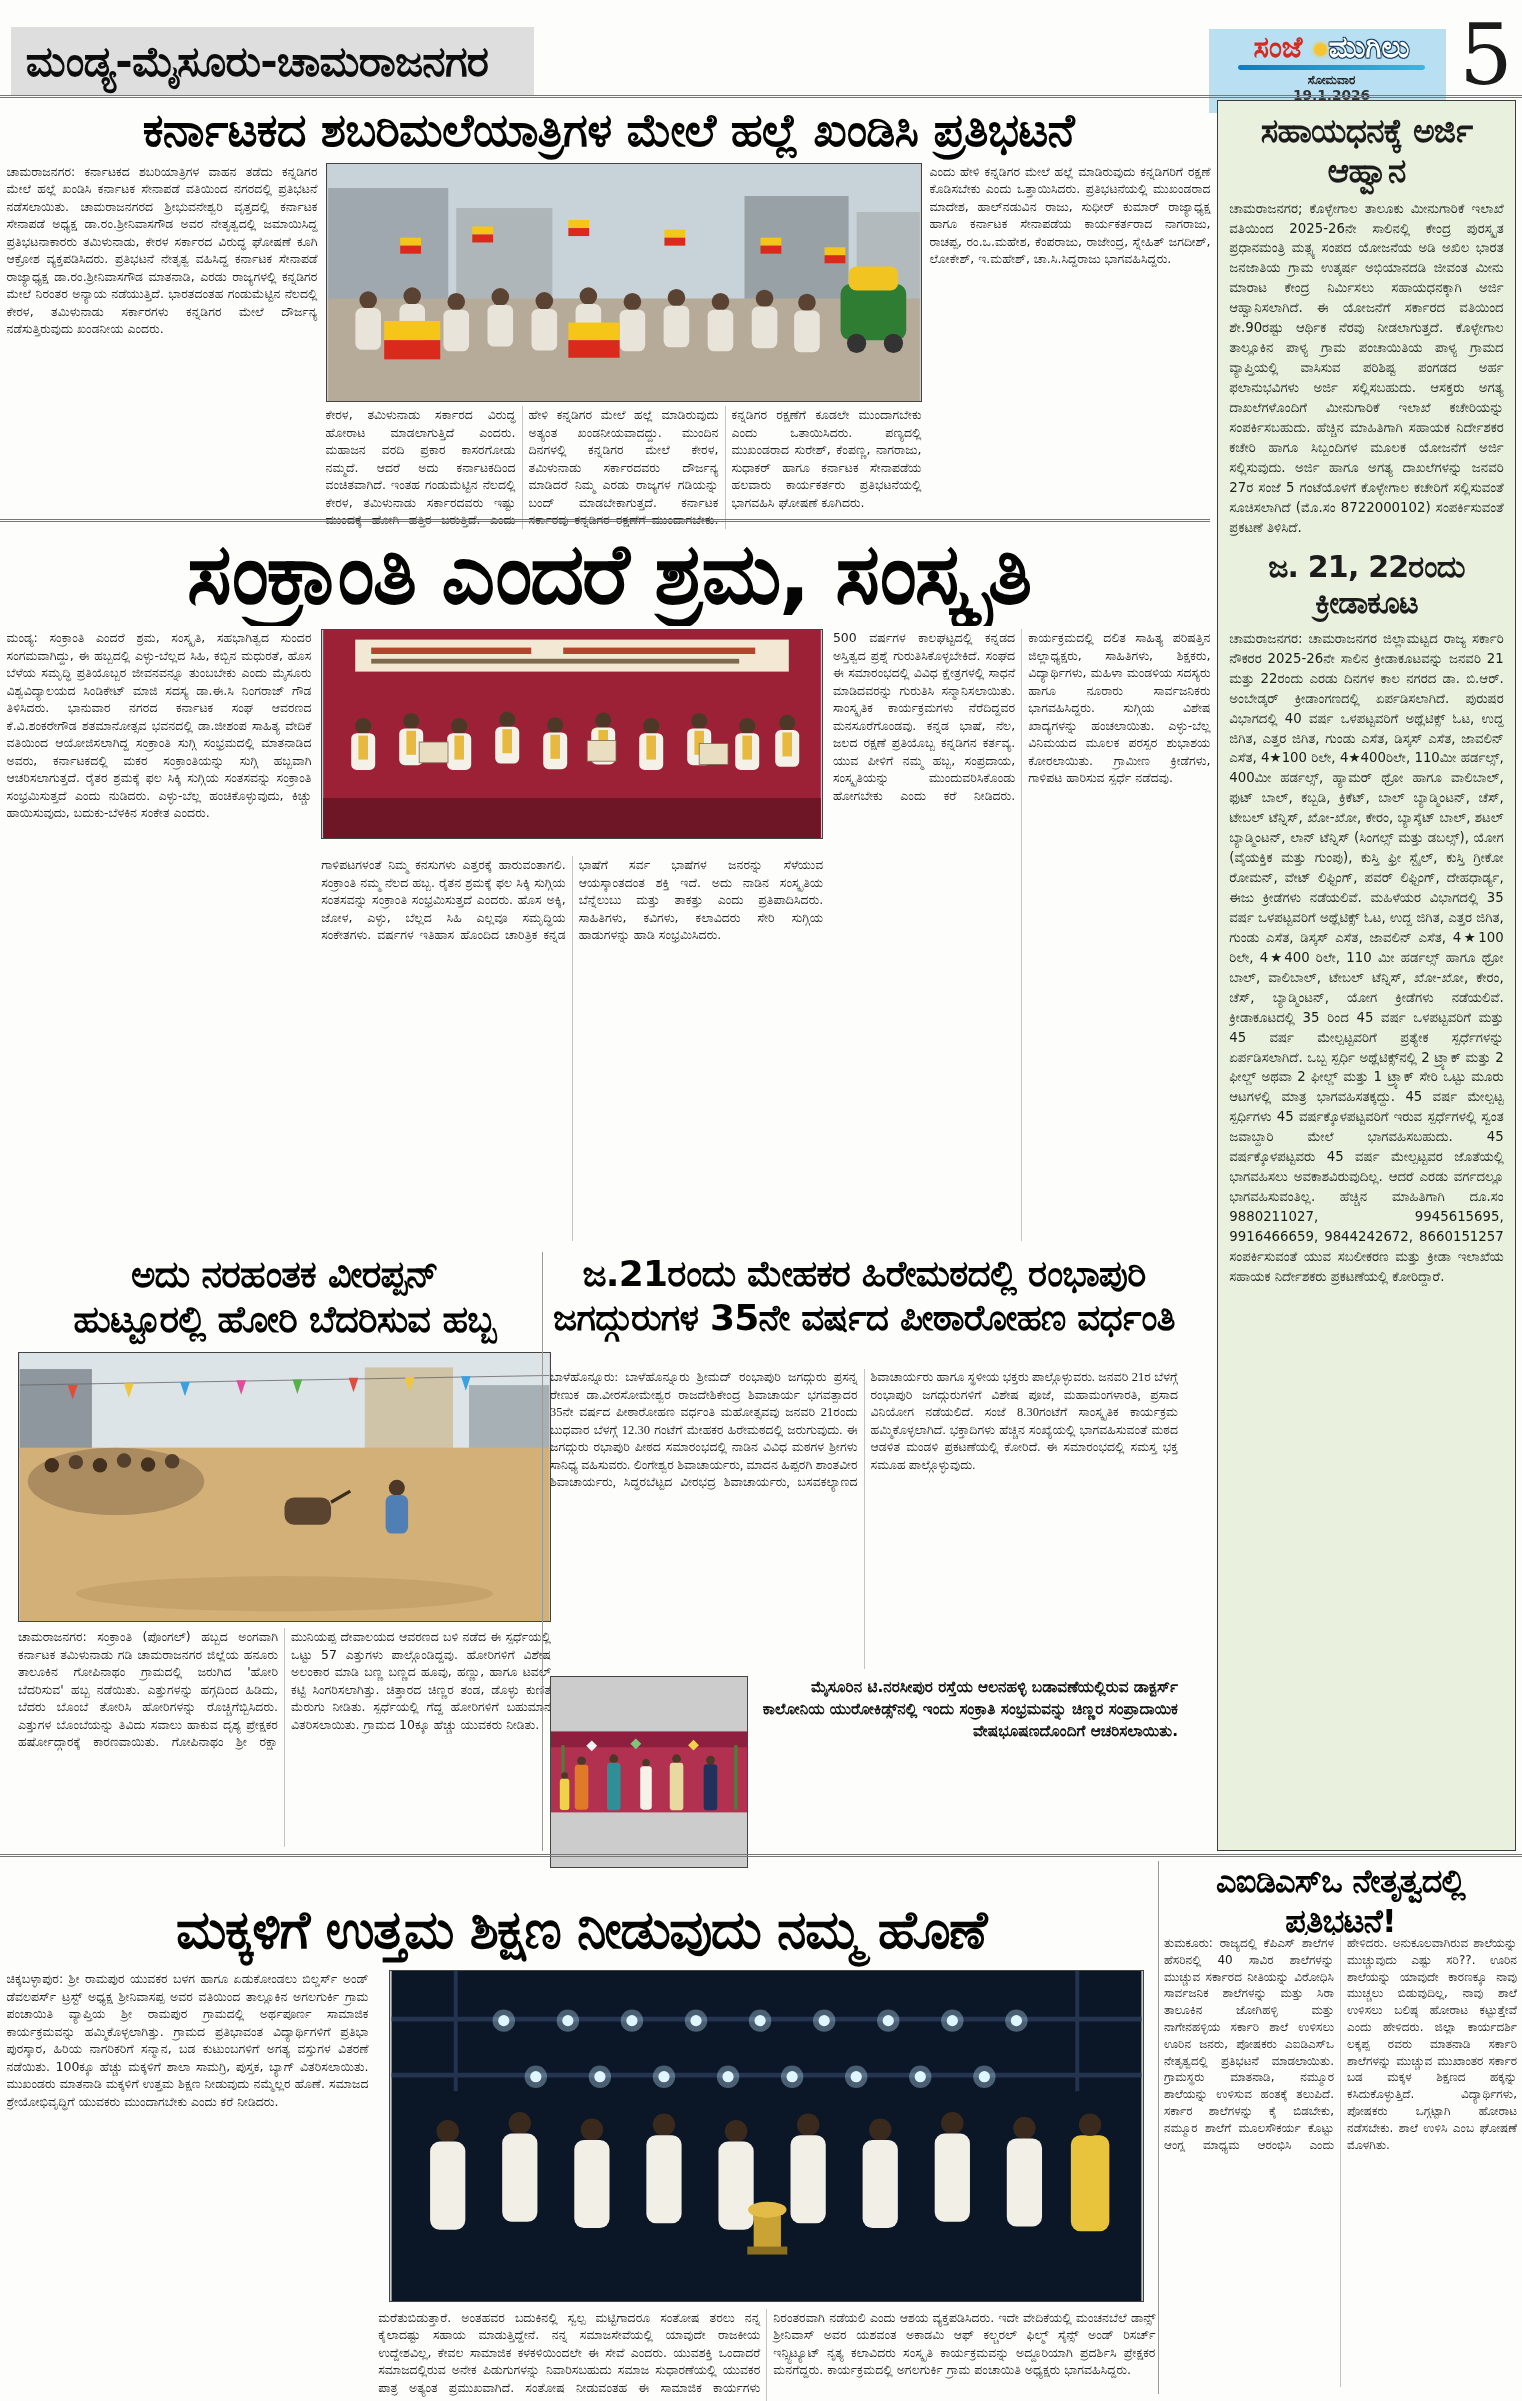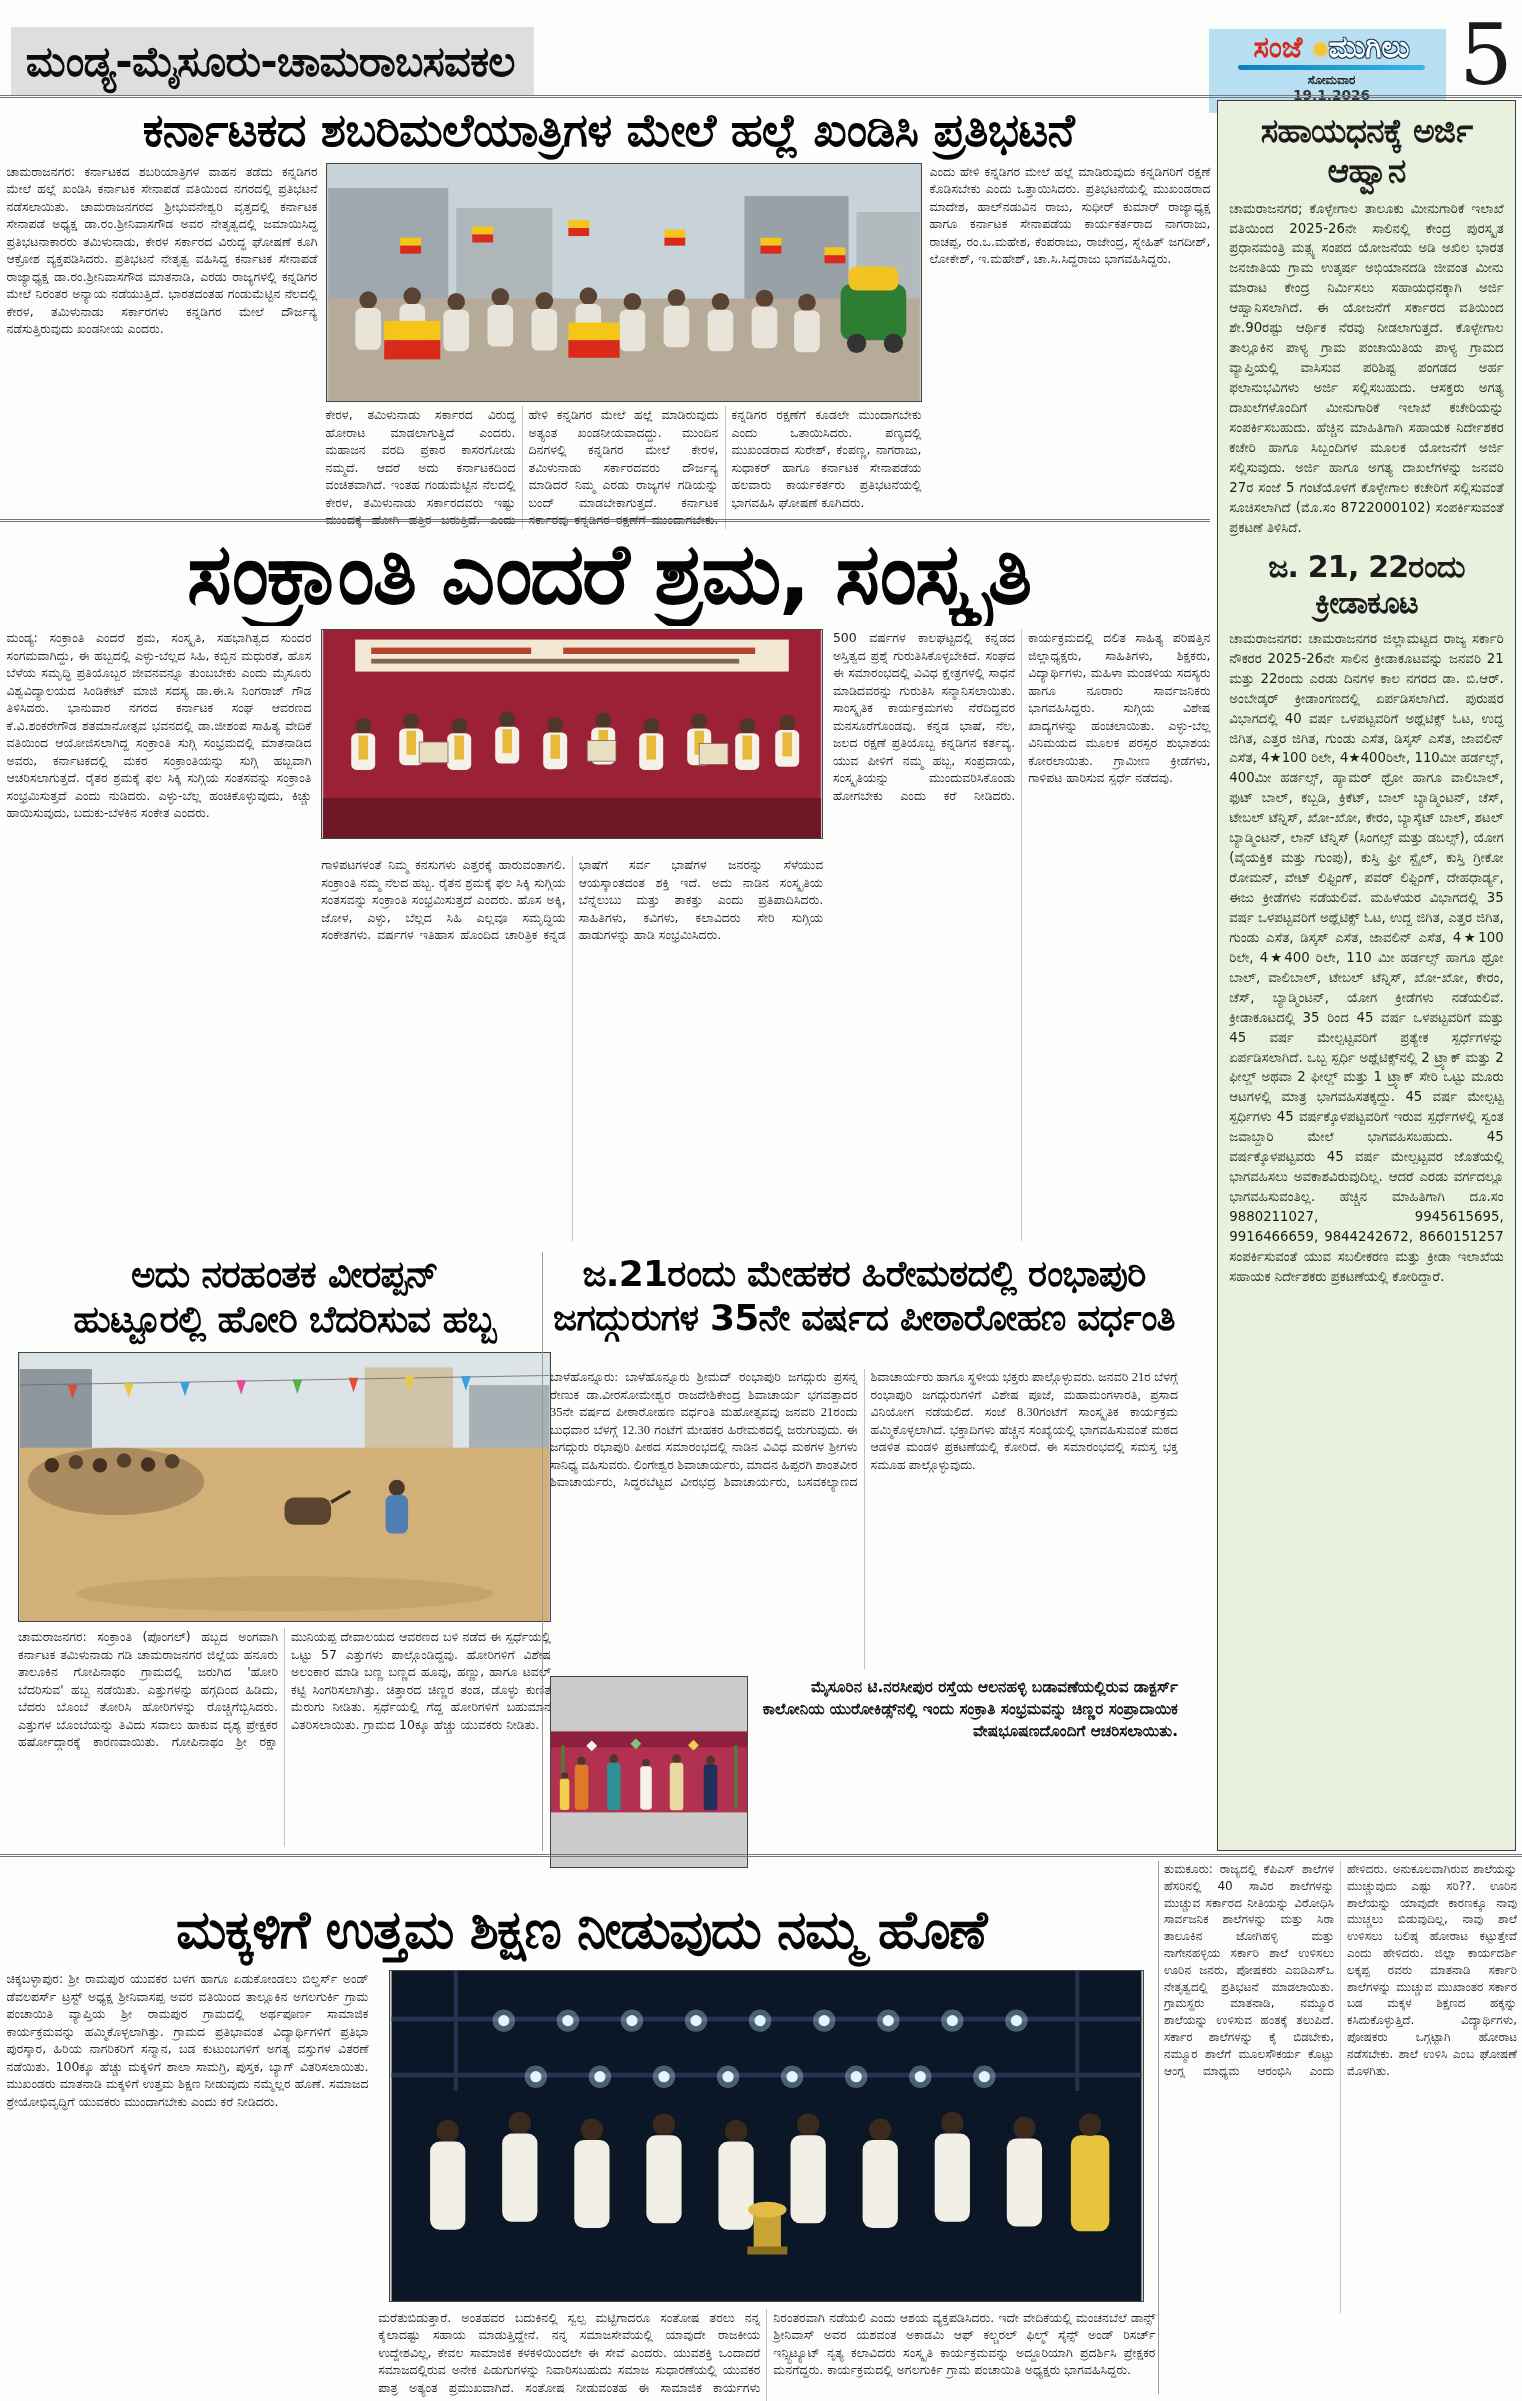--- a/index.html
+++ b/index.html
@@ -68,21 +68,21 @@
   .a6-body{height:452px;font-size:12px;}
   
   .photo{display:block;border:0.8px solid #444;box-sizing:border-box;background:#ccc;}
 </style>
 </head>
 <body>
 
 <div class="page">
 
   <header>
-    <div class="region-box">ಮಂಡ್ಯ-ಮೈಸೂರು-ಚಾಮರಾಬಸವಕಲ </div>
+    <div class="region-box">ಮಂಡ್ಯ-ಮೈಸೂರು-ಚಾಮರಾಜನಗರ </div>
     <div class="logo-box">
       <div class="logo-line">
         <span class="logo-red">ಸಂಜೆ </span><span class="logo-sun"></span><span class="logo-white">ಮುಗಿಲು </span>
       </div>
       <div class="logo-bar"></div>
       <div class="logo-day">ಸೋಮವಾರ </div>
       <div class="logo-date">19.1.2026 </div>
     </div>
     <div class="page-num">5 </div>
   </header>
@@ -337,20 +337,21 @@
         <div class="a5-below body-text cols-2">
           <span>ಮರೆತುಬಿಡುತ್ತಾರೆ. ಅಂತಹವರ ಬದುಕಿನಲ್ಲಿ ಸ್ವಲ್ಪ ಮಟ್ಟಿಗಾದರೂ ಸಂತೋಷ ತರಲು ನನ್ನ ಕೈಲಾದಷ್ಟು ಸಹಾಯ ಮಾಡುತ್ತಿದ್ದೇನೆ. ನನ್ನ ಸಮಾಜಸೇವೆಯಲ್ಲಿ ಯಾವುದೇ ರಾಜಕೀಯ ಉದ್ದೇಶವಿಲ್ಲ, ಕೇವಲ ಸಾಮಾಜಿಕ ಕಳಕಳಿಯಿಂದಲೇ ಈ ಸೇವೆ ಎಂದರು. ಯುವಶಕ್ತಿ ಒಂದಾದರೆ ಸಮಾಜದಲ್ಲಿರುವ ಅನೇಕ ಪಿಡುಗುಗಳನ್ನು ನಿವಾರಿಸಬಹುದು ಸಮಾಜ ಸುಧಾರಣೆಯಲ್ಲಿ ಯುವಕರ ಪಾತ್ರ ಅತ್ಯಂತ ಪ್ರಮುಖವಾಗಿದೆ. </span>
           <span>ಸಂತೋಷ ನೀಡುವಂತಹ ಈ ಸಾಮಾಜಿಕ ಕಾರ್ಯಗಳು ನಿರಂತರವಾಗಿ ನಡೆಯಲಿ ಎಂದು ಆಶಯ ವ್ಯಕ್ತಪಡಿಸಿದರು. ಇದೇ ವೇದಿಕೆಯಲ್ಲಿ ಮಂಚನಬೆಲೆ ಡಾನ್ಸ್ ಶ್ರೀನಿವಾಸ್ ಅವರ ಯಶವಂತ ಅಕಾಡಮಿ ಆಫ್ ಕಲ್ಚರಲ್ ಫಿಲ್ಮ್ ಸೈನ್ಸ್ ಅಂಡ್ ರಿಸರ್ಚ್ ಇನ್ಸ್ಟಿಟ್ಯೂಟ್ ನೃತ್ಯ ಕಲಾವಿದರು ಸಂಸ್ಕೃತಿ ಕಾರ್ಯಕ್ರಮವನ್ನು ಅದ್ದೂರಿಯಾಗಿ ಪ್ರದರ್ಶಿಸಿ ಪ್ರೇಕ್ಷಕರ ಮನಗೆದ್ದರು. ಕಾರ್ಯಕ್ರಮದಲ್ಲಿ ಅಗಲಗುರ್ಕಿ ಗ್ರಾಮ ಪಂಚಾಯಿತಿ ಅಧ್ಯಕ್ಷರು ಭಾಗವಹಿಸಿದ್ದರು. </span>
         </div>
       </div>
     </div>
   </section>
   <div class="vrule" style="left:1158px;top:1861px;height:533px;"></div>
 
   <section class="a6">
+    <div class="headline">ಎಐಡಿಎಸ್ಒ ನೇತೃತ್ವದಲ್ಲಿ ಪ್ರತಿಭಟನೆ! </div>
     <div class="a6-body body-text cols-2">
       <span>ತುಮಕೂರು: ರಾಜ್ಯದಲ್ಲಿ ಕೆಪಿಎಸ್ ಶಾಲೆಗಳ ಹೆಸರಿನಲ್ಲಿ 40 ಸಾವಿರ ಶಾಲೆಗಳನ್ನು ಮುಚ್ಚುವ ಸರ್ಕಾರದ ನೀತಿಯನ್ನು ವಿರೋಧಿಸಿ ಸಾರ್ವಜನಿಕ ಶಾಲೆಗಳನ್ನು ಮತ್ತು ಸಿರಾ ತಾಲೂಕಿನ ಜೋಗಿಹಳ್ಳಿ ಮತ್ತು ನಾಗೇನಹಳ್ಳಿಯ ಸರ್ಕಾರಿ ಶಾಲೆ ಉಳಿಸಲು ಊರಿನ ಜನರು, ಪೋಷಕರು ಎಐಡಿಎಸ್ಒ ನೇತೃತ್ವದಲ್ಲಿ ಪ್ರತಿಭಟನೆ ಮಾಡಲಾಯಿತು. ಗ್ರಾಮಸ್ಥರು ಮಾತನಾಡಿ, ನಮ್ಮೂರ ಶಾಲೆಯನ್ನು ಉಳಿಸುವ ಹಂತಕ್ಕೆ ತಲುಪಿದೆ. ಸರ್ಕಾರ ಶಾಲೆಗಳನ್ನು ಕೈ ಬಿಡಬೇಕು, ನಮ್ಮೂರ ಶಾಲೆಗೆ ಮೂಲಸೌಕರ್ಯ ಕೊಟ್ಟು ಆಂಗ್ಲ ಮಾಧ್ಯಮ ಆರಂಭಿಸಿ ಎಂದು ಹೇಳಿದರು. </span>
       <span>ಅನುಕೂಲವಾಗಿರುವ ಶಾಲೆಯನ್ನು ಮುಚ್ಚುವುದು ಎಷ್ಟು ಸರಿ??. ಊರಿನ ಶಾಲೆಯನ್ನು ಯಾವುದೇ ಕಾರಣಕ್ಕೂ ನಾವು ಮುಚ್ಚಲು ಬಿಡುವುದಿಲ್ಲ, ನಾವು ಶಾಲೆ ಉಳಿಸಲು ಬಲಿಷ್ಠ ಹೋರಾಟ ಕಟ್ಟುತ್ತೇವೆ ಎಂದು ಹೇಳಿದರು. ಜಿಲ್ಲಾ ಕಾರ್ಯದರ್ಶಿ ಲಕ್ಕಪ್ಪ ರವರು ಮಾತನಾಡಿ ಸರ್ಕಾರಿ ಶಾಲೆಗಳನ್ನು ಮುಚ್ಚುವ ಮುಖಾಂತರ ಸರ್ಕಾರ ಬಡ ಮಕ್ಕಳ ಶಿಕ್ಷಣದ ಹಕ್ಕನ್ನು ಕಸಿದುಕೊಳ್ಳುತ್ತಿದೆ. ವಿದ್ಯಾರ್ಥಿಗಳು, ಪೋಷಕರು ಒಗ್ಗಟ್ಟಾಗಿ ಹೋರಾಟ ನಡೆಸಬೇಕು. ಶಾಲೆ ಉಳಿಸಿ ಎಂಬ ಘೋಷಣೆ ಮೊಳಗಿತು. </span>
     </div>
   </section>
 
 </div>
 
 
 </body></html>

